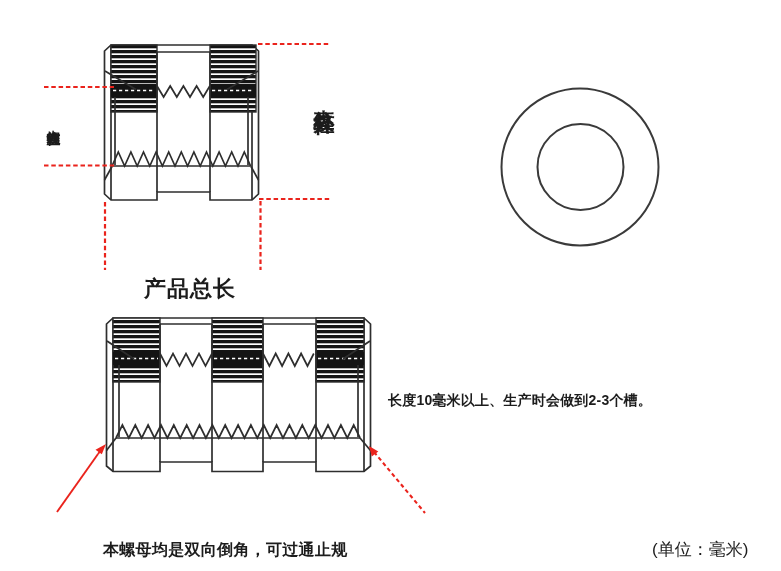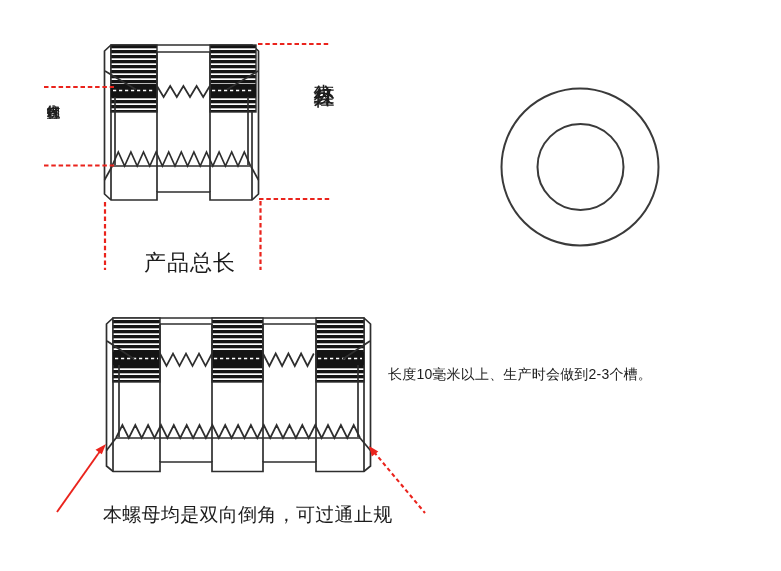--- a/index.html
+++ b/index.html
@@ -2,29 +2,29 @@
 <html><head>
 <meta charset="utf-8">
 <style>
   html,body{margin:0;padding:0;background:#ffffff;}
   #canvas{
     position:relative;width:781px;height:571px;background:#ffffff;overflow:hidden;
     font-family:"Liberation Sans","DejaVu Sans",sans-serif;color:#1a1a1a;
   }
   #drawing{position:absolute;left:0;top:0;}
   .lbl{position:absolute;white-space:nowrap;color:#1c1c1c;}
-  .lbl.bold{font-weight:normal;}
+  .lbl.bold{font-weight:bold;margin-top:26px;}
   .vert{
     writing-mode:vertical-rl;text-orientation:upright;
   }
   #label-inner-dia{left:44px;top:93px;font-size:13.5px;letter-spacing:0.5px;}
   #label-outer-dia{left:310px;top:67px;font-size:21px;letter-spacing:1.5px;}
   #label-total-len{left:144px;top:248px;font-size:22px;letter-spacing:1px;}
   #groove-note{left:388px;top:360px;font-size:14px;line-height:28px;letter-spacing:0.2px;text-align:center;}
-  #chamfer-note{left:103px;top:502px;font-size:19px;letter-spacing:0.3px;}
+  #chamfer-note{left:103px;top:514px;font-size:16px;letter-spacing:0.3px;}
   #unit-note{left:652px;top:538px;font-size:17px;}
 </style>
 </head>
 <body>
 
 <div id="canvas">
 
   <svg id="drawing" width="781" height="571" viewBox="0 0 781 571">
     <defs>
       <pattern id="knurlStripes" width="6" height="5" patternUnits="userSpaceOnUse">
@@ -144,14 +144,15 @@
   <div id="label-outer-dia" class="lbl bold vert">直纹外径</div>
 
   <div id="label-total-len" class="lbl bold">产品总长</div>
 
   <div id="groove-note" class="lbl bold">
     <div>长度10毫米以上、生产时会做到2-3个槽。</div>
   </div>
 
   <div id="chamfer-note" class="lbl bold">本螺母均是双向倒角，可过通止规</div>
 
+  <div id="unit-note" class="lbl">(单位：毫米)</div>
 
 </div>
 
 </body></html>

